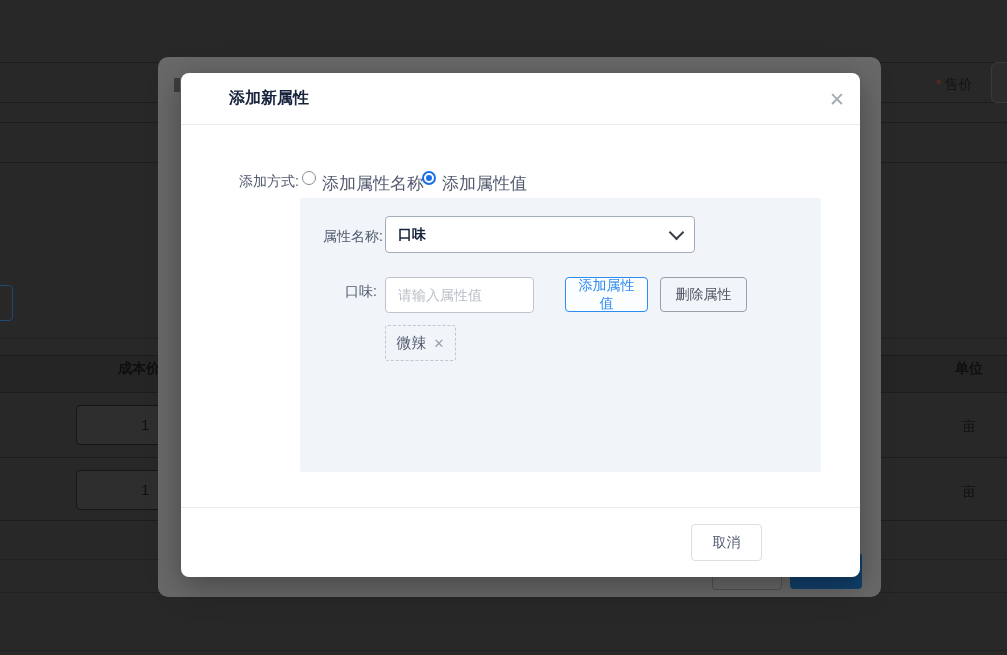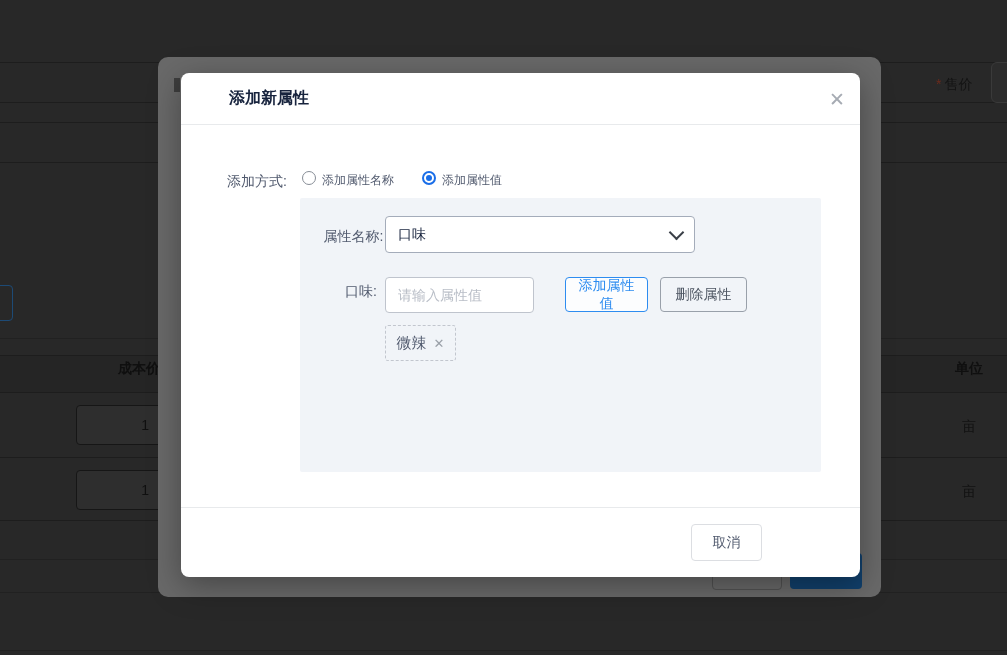--- a/index.html
+++ b/index.html
@@ -35,25 +35,25 @@
          box-shadow:0 8px 32px rgba(0,0,0,0.35);}
   .m-header{position:absolute;left:0;top:0;width:100%;height:52px;border-bottom:1px solid #e8eaec;box-sizing:border-box;}
   .m-title{position:absolute;left:24px;top:15px;font-size:16px;font-weight:bold;color:#17233d;margin-left:24px;}
   .m-close{position:absolute;left:642px;top:12px;width:28px;height:28px;display:flex;align-items:center;
            justify-content:center;font-size:19px;color:#a6abb3;cursor:pointer;}
   .m-label{position:absolute;text-align:right;font-size:14px;color:#515a6e;}
   .radio{position:absolute;width:14px;height:14px;border-radius:50%;box-sizing:border-box;background:#fff;}
   .radio.unchecked{border:1px solid #878d96;}
   .radio.checked{border:2px solid #1a6ee8;}
   .radio-dot{position:absolute;left:2px;top:2px;width:6px;height:6px;border-radius:50%;background:#1a6ee8;}
-  .radio-label{position:absolute;font-size:12px;color:#515a6e;}
+  .radio-label{position:absolute;font-size:17px;color:#515a6e;}
   .panel{position:absolute;left:119px;top:125px;width:521px;height:274px;background:#f1f4f8;border-radius:2px;}
   .sel{position:absolute;left:85px;top:18px;width:310px;height:37px;background:#fff;border:1px solid #a4acba;
        border-radius:4px;box-sizing:border-box;display:flex;align-items:center;padding:0 12px;cursor:pointer;}
-  .sel-value{font-size:14px;color:#17233d;flex:1;}
+  .sel-value{font-size:14px;color:#17233d;flex:1;font-weight:bold;}
   .chevron{width:9px;height:9px;border-right:2px solid #3a3f47;border-bottom:2px solid #3a3f47;
            transform:rotate(45deg);margin-top:-4px;}
   .txt-input{position:absolute;left:85px;top:79px;width:149px;height:36px;border:1px solid #bfc4cd;
              border-radius:4px;background:#fff;box-sizing:border-box;padding:0 12px;font-size:14px;color:#17233d;
              font-family:"Liberation Sans","DejaVu Sans",sans-serif;outline:none;}
   .txt-input::placeholder{color:#b9bec7;}
   .btn{display:flex;align-items:center;justify-content:center;font-size:14px;border-radius:4px;cursor:pointer;
        box-sizing:border-box;font-family:"Liberation Sans","DejaVu Sans",sans-serif;}
   .btn-add-value{position:absolute;left:265px;top:79px;width:83px;height:35px;border:1px solid #2d8cf0;
                  color:#2d8cf0;background:#fcfdfe;}
@@ -112,32 +112,32 @@
     <div class="back-close">✕</div>
     <div class="back-btn-ghost"></div>
     <div class="back-btn-primary"></div>
   </div>
 
   <div class="modal">
     <div class="m-header"></div>
     <div class="m-title">添加新属性</div>
     <div class="m-close">✕</div>
 
-    <div class="m-label" style="left:4px;top:100px;width:102px;">添加方式:</div>
+    <div class="m-label" style="left:16px;top:100px;width:102px;">添加方式:</div>
 
     <span class="radio unchecked" style="left:121px;top:98px;"></span>
     <span class="radio-label" style="left:141px;top:99px;">添加属性名称</span>
 
     <span class="radio checked" style="left:241px;top:98px;">
       <span class="radio-dot"></span>
     </span>
     <span class="radio-label" style="left:261px;top:99px;">添加属性值</span>
 
     <div class="panel">
-      <div class="m-label" style="left:12px;top:30px;width:83px;text-align:center;">属性名称:</div>
+      <div class="m-label" style="left:0;top:30px;width:83px;">属性名称:</div>
       <div class="sel">
         <span class="sel-value">口味</span>
         <span class="chevron"></span>
       </div>
 
       <div class="m-label" style="left:0;top:85px;width:77px;">口味:</div>
       <input class="txt-input" type="text" placeholder="请输入属性值" style="">
       <button class="btn btn-add-value">添加属性值</button>
       <button class="btn btn-del-attr">删除属性</button>
 

